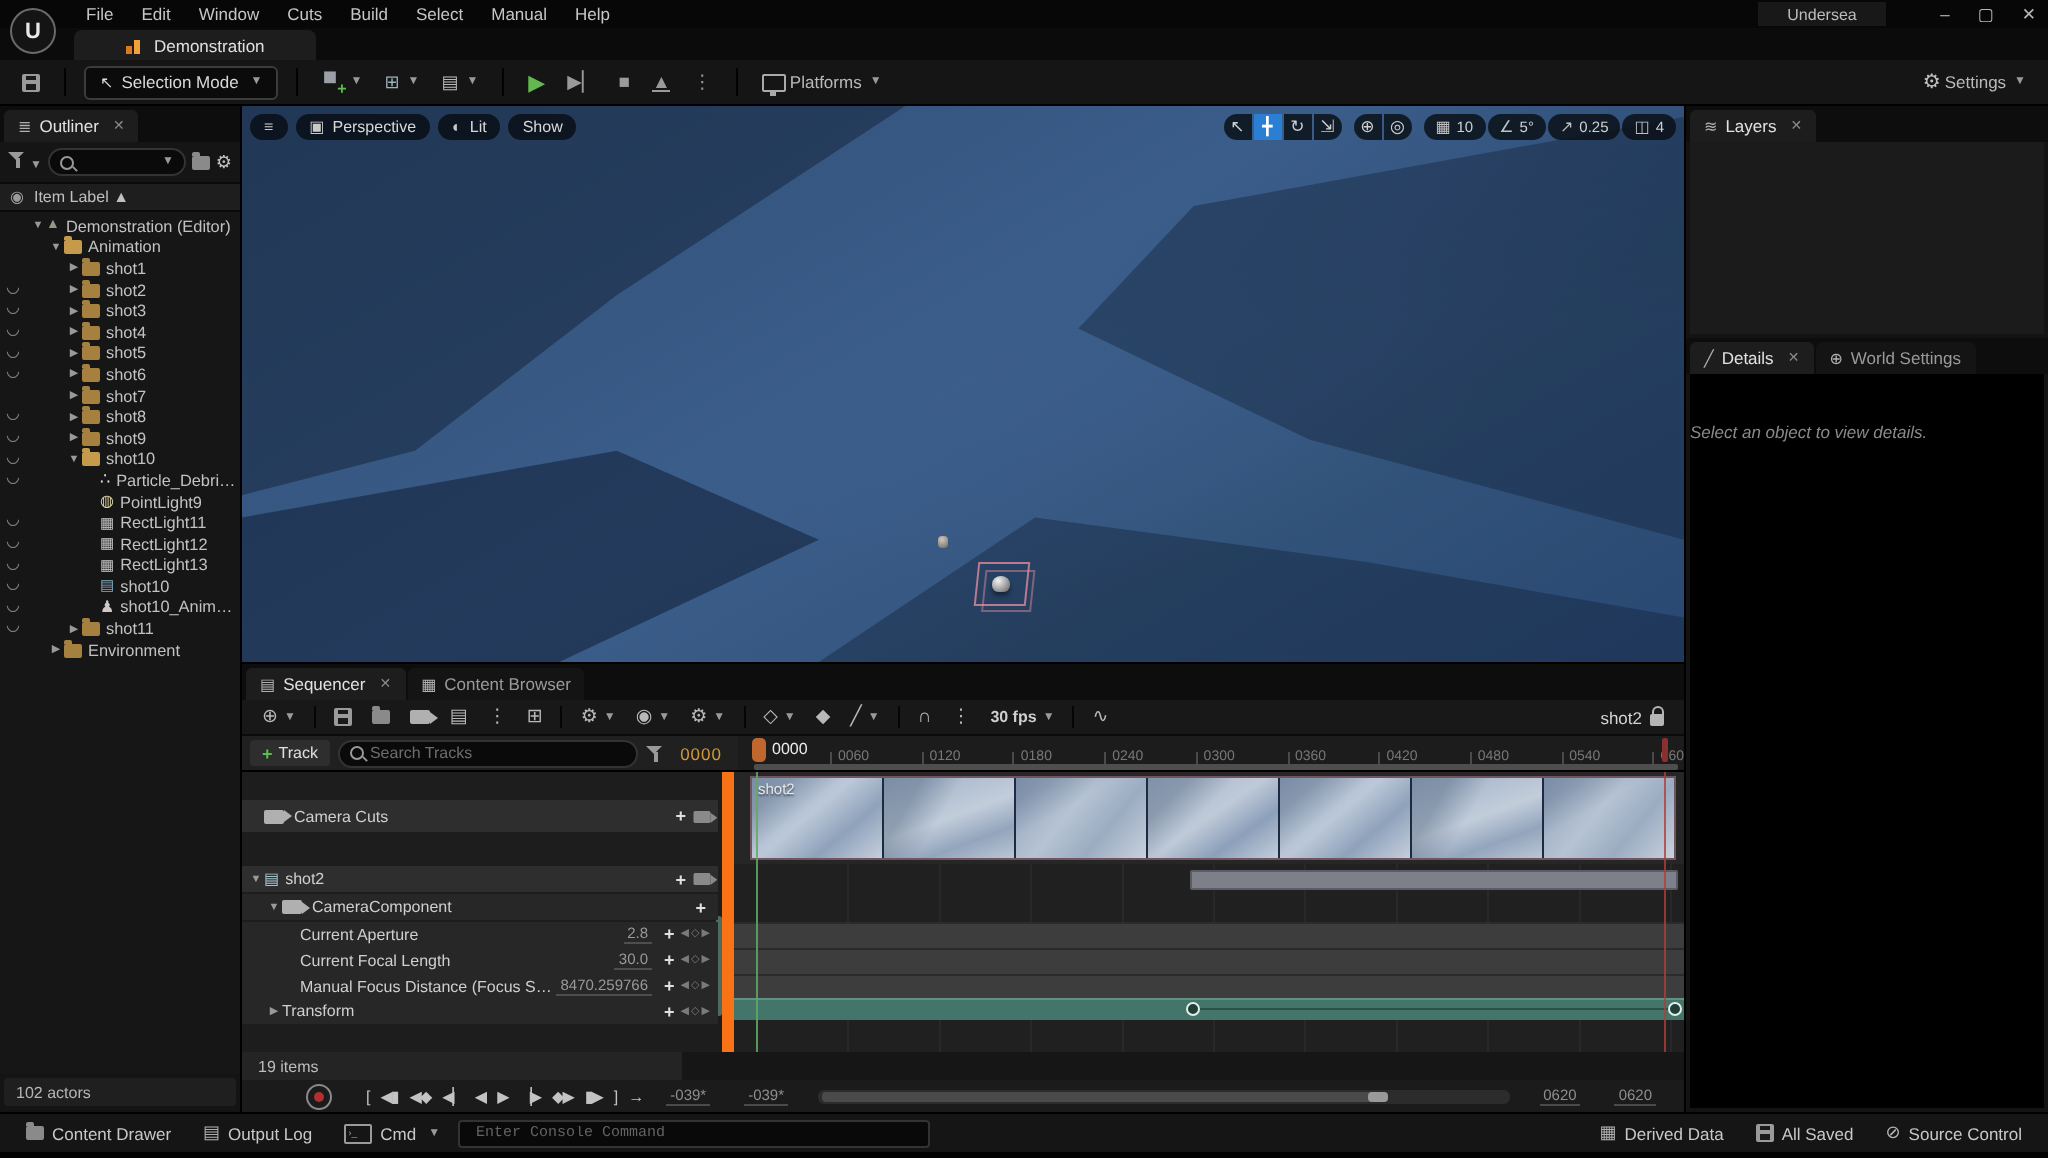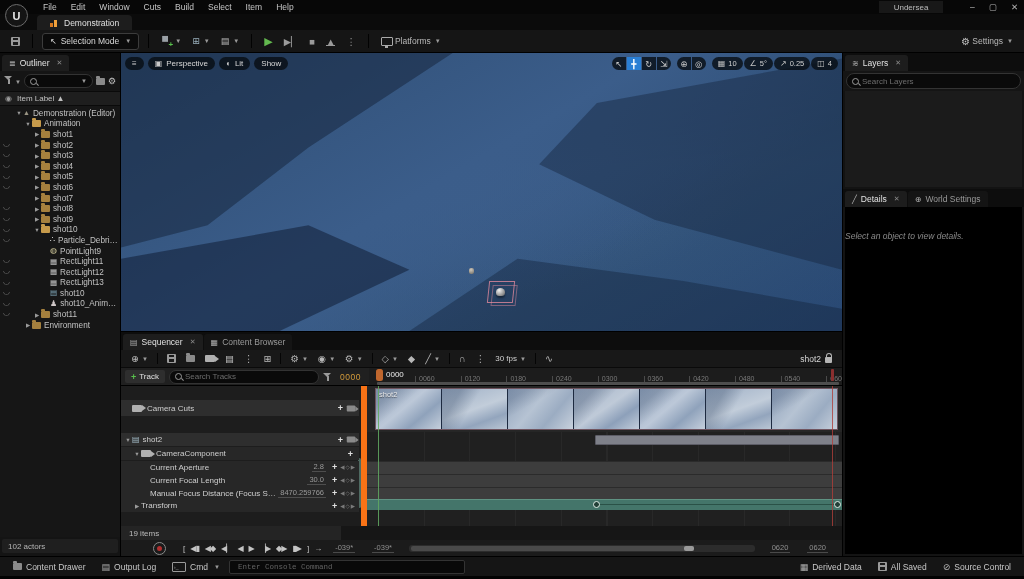--- a/index.html
+++ b/index.html
@@ -14,21 +14,21 @@
   .logo{position:absolute;left:5px;top:4px;width:21px;height:21px;border-radius:50%;
         background:#141414;border:1px solid #6a6a6a;display:flex;align-items:center;justify-content:center;
         color:#e8e8e8;font-size:11px;font-weight:bold;z-index:5;}
   .undersea{position:absolute;left:879px;top:1px;width:64px;height:12px;background:#181818;
         display:flex;align-items:center;justify-content:center;font-size:8px;color:#bdbdbd;}
   .winbtns{position:absolute;right:6px;top:0;height:14px;display:flex;align-items:center;gap:14px;
         font-size:8.5px;color:#b5b5b5;}
   
   .tabbar{height:16px;background:#0b0b0b;display:flex;align-items:flex-end;padding-left:37px;}
   .proj-tab{height:15px;background:#1d1d1d;border-radius:4px 4px 0 0;display:flex;align-items:center;
-        gap:5px;padding:0 13px;font-size:8.5px;color:#e0e0e0;text-align:center;}
+        gap:5px;padding:0 26px;font-size:8.5px;color:#e0e0e0;text-align:center;}
   .i-bars{width:9px;height:8px;position:relative;}
   .i-bars::before{content:'';position:absolute;left:0;bottom:0;width:3px;height:4px;background:#d87a20;}
   .i-bars::after{content:'';position:absolute;left:4px;bottom:0;width:3px;height:7px;background:#f0a13c;}
   
   .toolbar{height:22px;background:#151515;display:flex;align-items:center;gap:5px;padding:0 8px;
         border-bottom:1px solid #000;}
   .vsep{width:1px;height:14px;background:#020202;margin:0 4px;}
   .pill{display:flex;align-items:center;gap:4px;background:#0b0b0b;border:1px solid #3c3c3c;border-radius:3px;
         height:15px;padding:0 7px;font-size:8.5px;color:#dadada;}
   .dd{font-size:6px;color:#9a9a9a;margin-left:2px;}
@@ -123,21 +123,21 @@
         border:1px solid rgba(236,142,160,.45);}
   .giz-cam{position:absolute;left:calc(52.6% - 4px);top:calc(86% - 4px);width:9px;height:8px;border-radius:50% 50% 40% 40%;
         background:radial-gradient(circle at 35% 30%,#f2f2f2,#8a8a8a 70%,#555);box-shadow:0 2px 2px rgba(0,0,0,.4);}
   .debris{position:absolute;left:48.3%;top:77.4%;width:5px;height:6px;border-radius:2px;
         background:radial-gradient(circle at 40% 30%,#cfc8bd,#6d6a60);}
   
   .sequencer{flex:1;background:#161616;display:flex;flex-direction:column;border-top:1px solid #000;min-height:0;}
   .seqtool{height:17px;background:#181818;display:flex;align-items:center;gap:2px;padding:0 6px;
         border-bottom:1px solid #0a0a0a;}
   .stool{display:flex;align-items:center;gap:1px;padding:0 4px;color:#b8b8b8;font-size:9.5px;height:15px;}
-  .stool .fps{font-size:8px;color:#cfcfcf;}
+  .stool .fps{font-size:8px;color:#cfcfcf;font-weight:bold;}
   .vsep2{width:1px;height:11px;background:#050505;margin:0 3px;}
   .seqname{margin-left:auto;display:flex;align-items:center;gap:4px;font-size:8.5px;color:#d5d5d5;padding-right:4px;}
   .i-lock{width:7px;height:6px;background:#b5b5b5;border-radius:1px;position:relative;display:inline-block;margin-top:3px;}
   .i-lock::before{content:'';position:absolute;top:-4px;left:1px;width:4px;height:4px;border:1px solid #b5b5b5;
         border-bottom:0;border-radius:3px 3px 0 0;}
   .i-cam{width:10px;height:7px;background:#b0b0b0;border-radius:1px;position:relative;display:inline-block;flex:none;}
   .i-cam::after{content:'';position:absolute;right:-4px;top:0.5px;border-top:3px solid transparent;
         border-bottom:3px solid transparent;border-left:4px solid #b0b0b0;}
   .i-cam.dim{background:#8a8a8a;transform:scale(.85);}
   .i-cam.dim::after{border-left-color:#8a8a8a;}
@@ -228,21 +228,21 @@
 
 <div class="titlebar">
   <div class="logo">U</div>
   <div id="menus" class="row">
       <span class="menu">File</span>
       <span class="menu">Edit</span>
       <span class="menu">Window</span>
       <span class="menu">Cuts</span>
       <span class="menu">Build</span>
       <span class="menu">Select</span>
-      <span class="menu">Item</span>
+      <span class="menu">Manual</span>
       <span class="menu">Help</span>
     </div>
   <div class="undersea">Undersea</div>
   <div class="winbtns">
     <span>–</span>
     <span>▢</span>
     <span>✕</span>
   </div>
 </div>
 
@@ -760,26 +760,20 @@
   </div>
 
   <div class="rightpanel">
     <div class="ptabs">
       <div class="ptab">
         <span class="picn">≋</span>
         <span>Layers</span>
         <span class="x">✕</span>
       </div>
     </div>
-    <div class="searchrow">
-      <div class="search" style="height:14px;border-radius:8px;">
-        <span class="i-mag"></span>
-        <input placeholder="Search Layers" style="">
-      </div>
-    </div>
     <div class="layersbody"></div>
     <div class="ptabs" style="margin-top:2px;">
       <div class="ptab">
         <span class="picn">╱</span>
         <span>Details</span>
         <span class="x">✕</span>
       </div>
       <div class="ptab inactive">
         <span class="picn">⊕</span>
         <span>World Settings</span>

